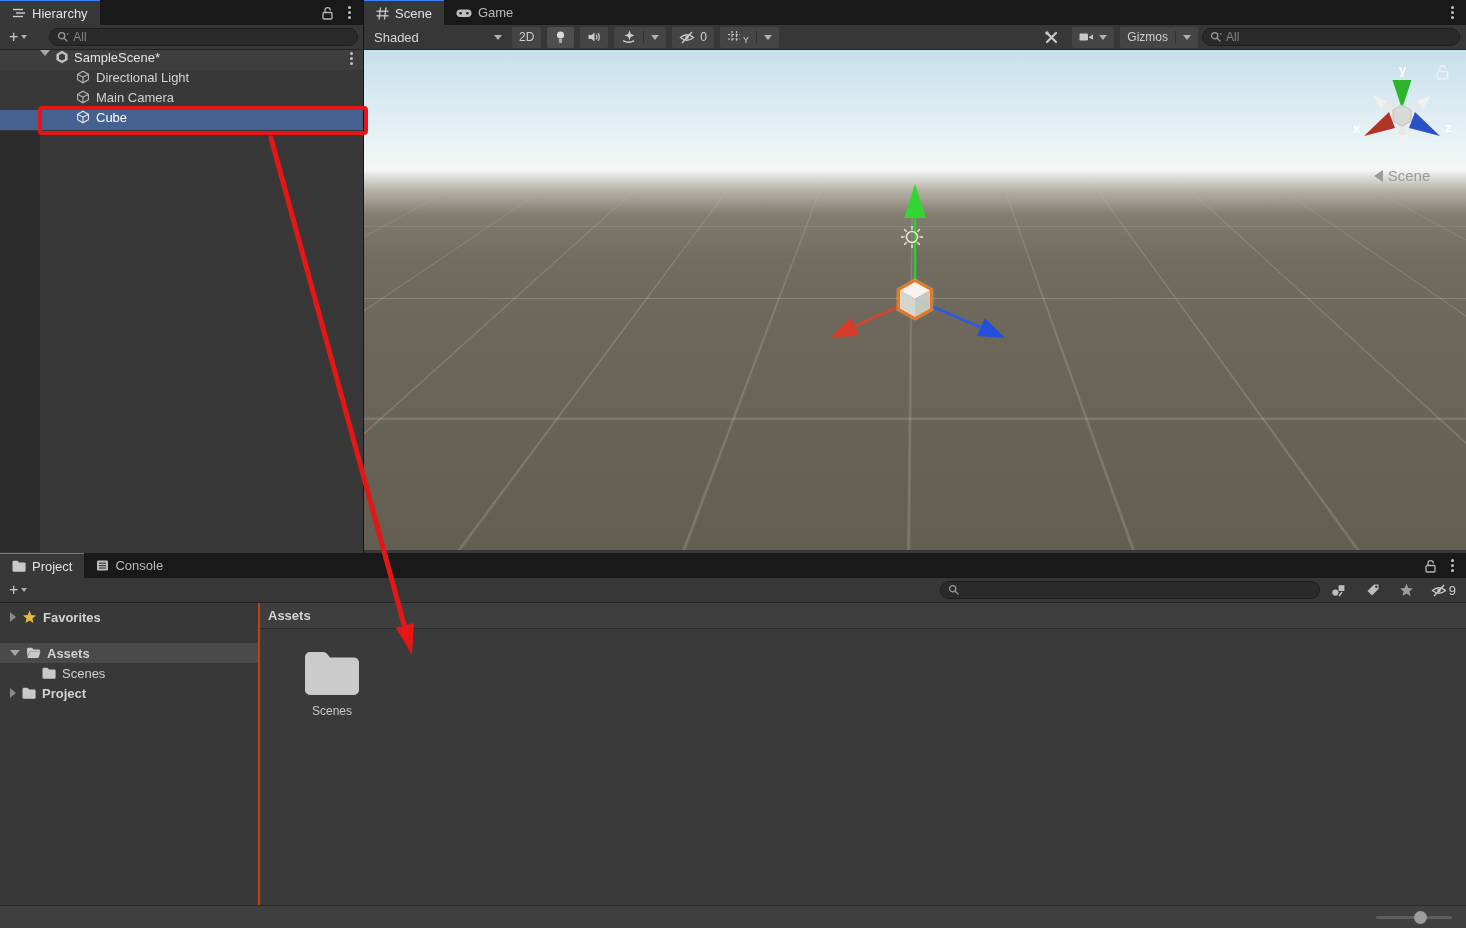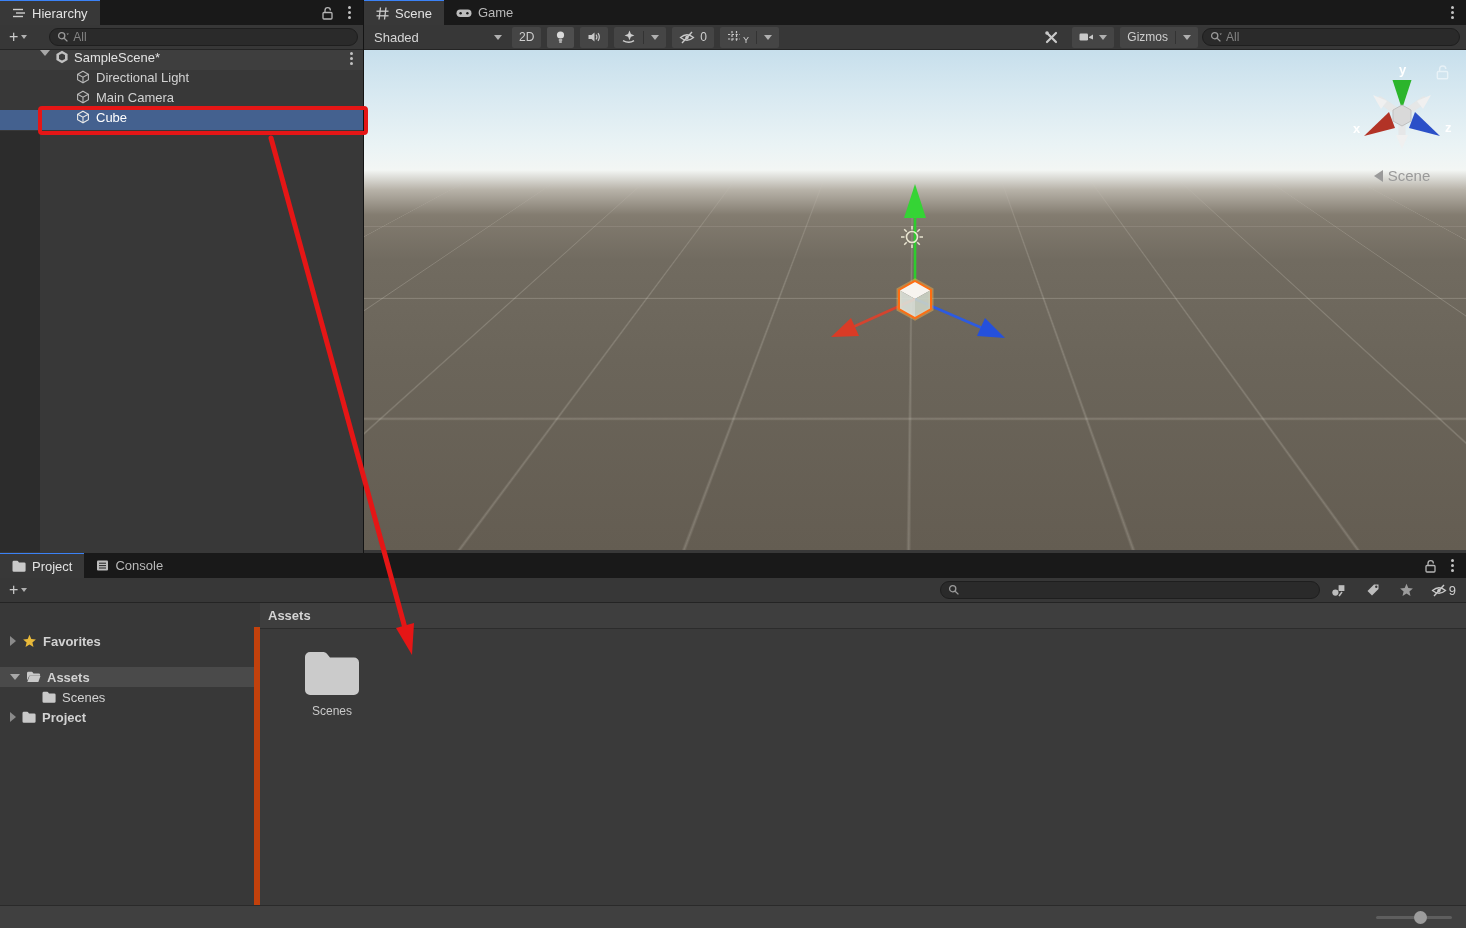--- a/index.html
+++ b/index.html
@@ -79,21 +79,21 @@
                 border-right:9px solid #9a9a9a; }
   .scene-lock { position:absolute; right:16px; top:14px; opacity:.5; }
 
   
   .project { position:absolute; left:0; top:553px; width:1466px; height:375px; background:#383838; }
   .project .toolbar { gap:4px; }
   .project .pill.psearch { width:380px; margin-left:auto; }
   .ticon { height:21px; min-width:30px; display:flex; align-items:center; justify-content:center;
            gap:2px; padding:0 5px; color:#cfcfcf; font-size:13px; }
   .pbody { display:flex; height:302px; }
-  .ptree { width:260px; border-right:6px solid #c2410c; padding-top:4px;margin-top:24px; }
+  .ptree { width:260px; border-right:2px solid #c2410c; padding-top:4px; }
   .prow { height:20px; display:flex; align-items:center; gap:6px; font-size:13px; color:#d2d2d2;
           padding-left:10px; }
   .prow.selected { background:#4a4a4a; }
   .prow.indent { padding-left:42px; }
   .tree-gap { height:16px; }
   .pcontent { flex:1; display:flex; flex-direction:column; background:#3a3a3a; }
   .pheader { height:26px; background:#3e3e3e; border-bottom:1px solid #2c2c2c; display:flex;
              align-items:center; padding-left:8px; font-size:13px; font-weight:700; color:#d4d4d4; }
   .pgrid { flex:1; padding:20px 0 0 30px; display:flex; gap:18px; }
   .asset { width:84px; display:flex; flex-direction:column; align-items:center; gap:8px; }

